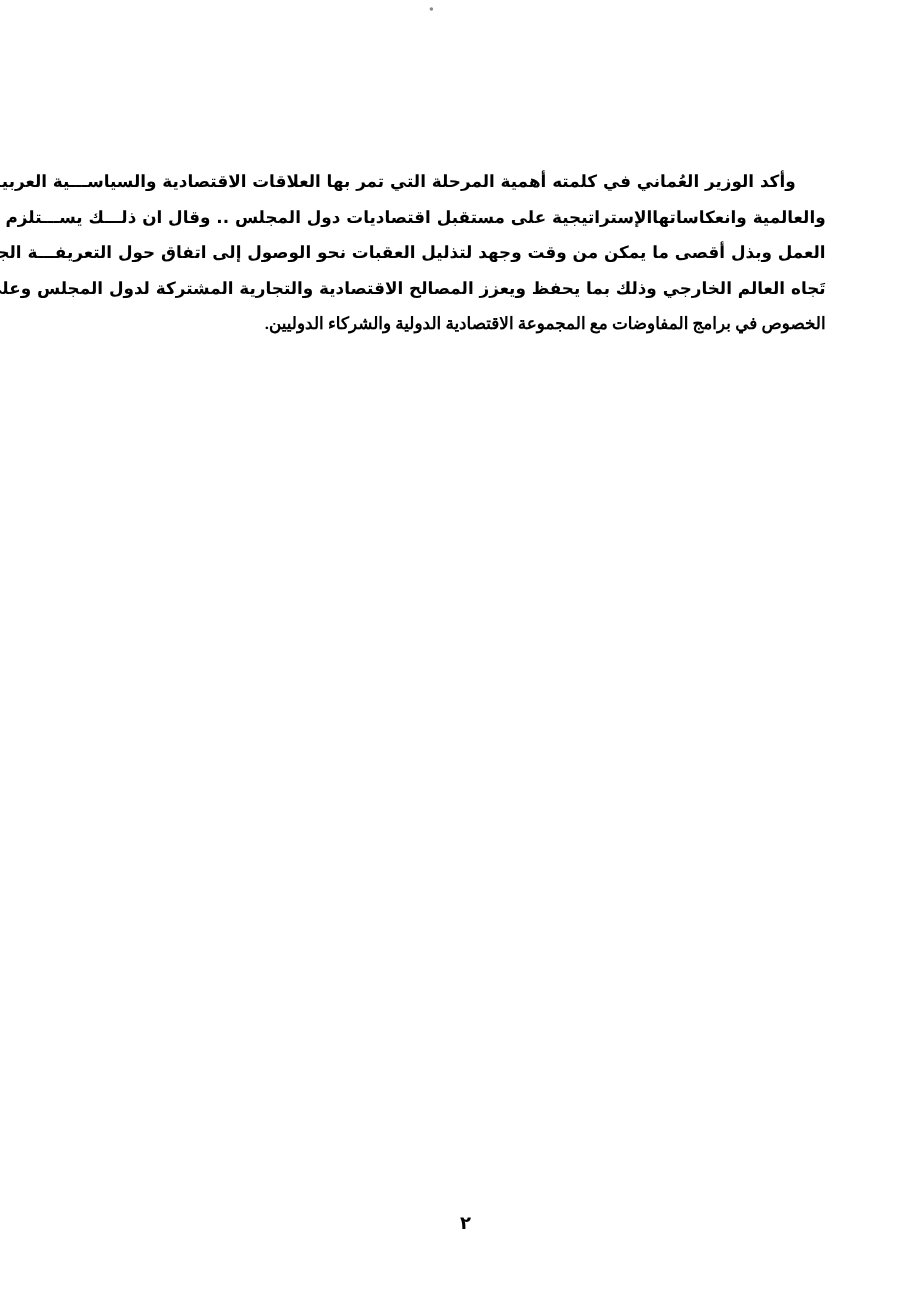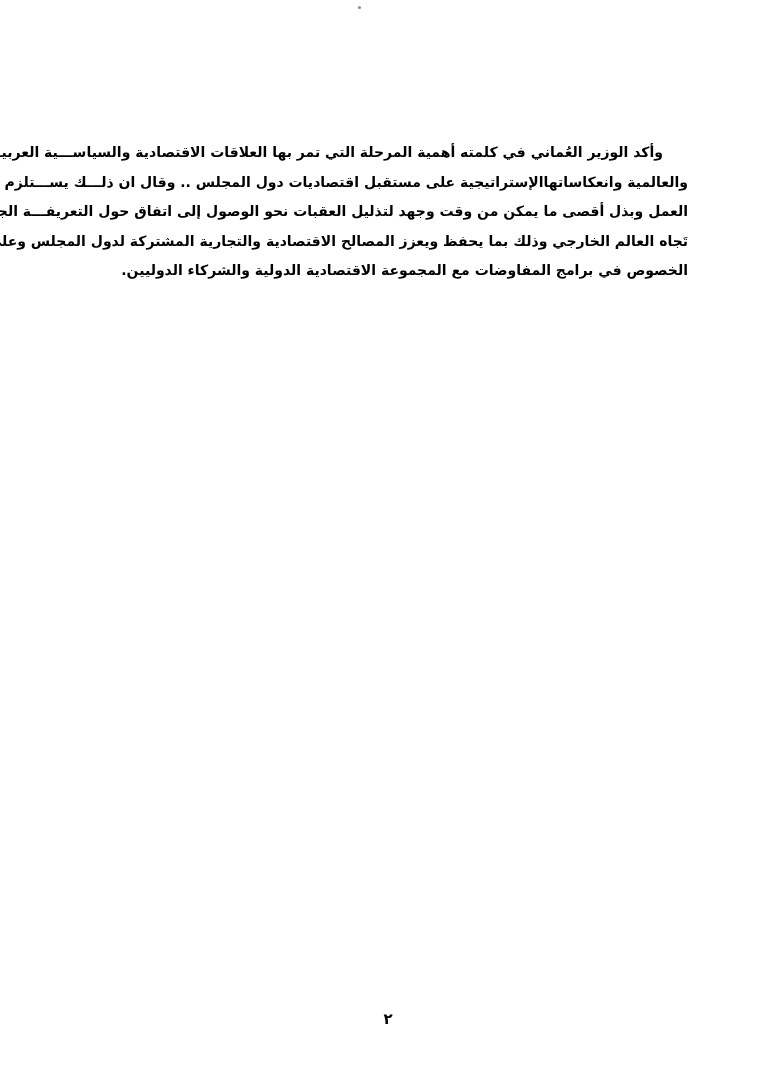--- a/index.html
+++ b/index.html
@@ -45,20 +45,21 @@
     text-align: justify;
     text-align-last: justify;
     white-space: nowrap;
   }
   .line.first {
     text-indent: 25px;
   }
   .line.last {
     text-align: right;
     text-align-last: right;
+    font-family: Liberation Serif, serif;
   }
   .page-number {
     position: absolute;
     top: 1010px;
     left: 370px;
     width: 36px;
     text-align: center;
     direction: rtl;
     font-size: 15px;
     font-weight: bold;

